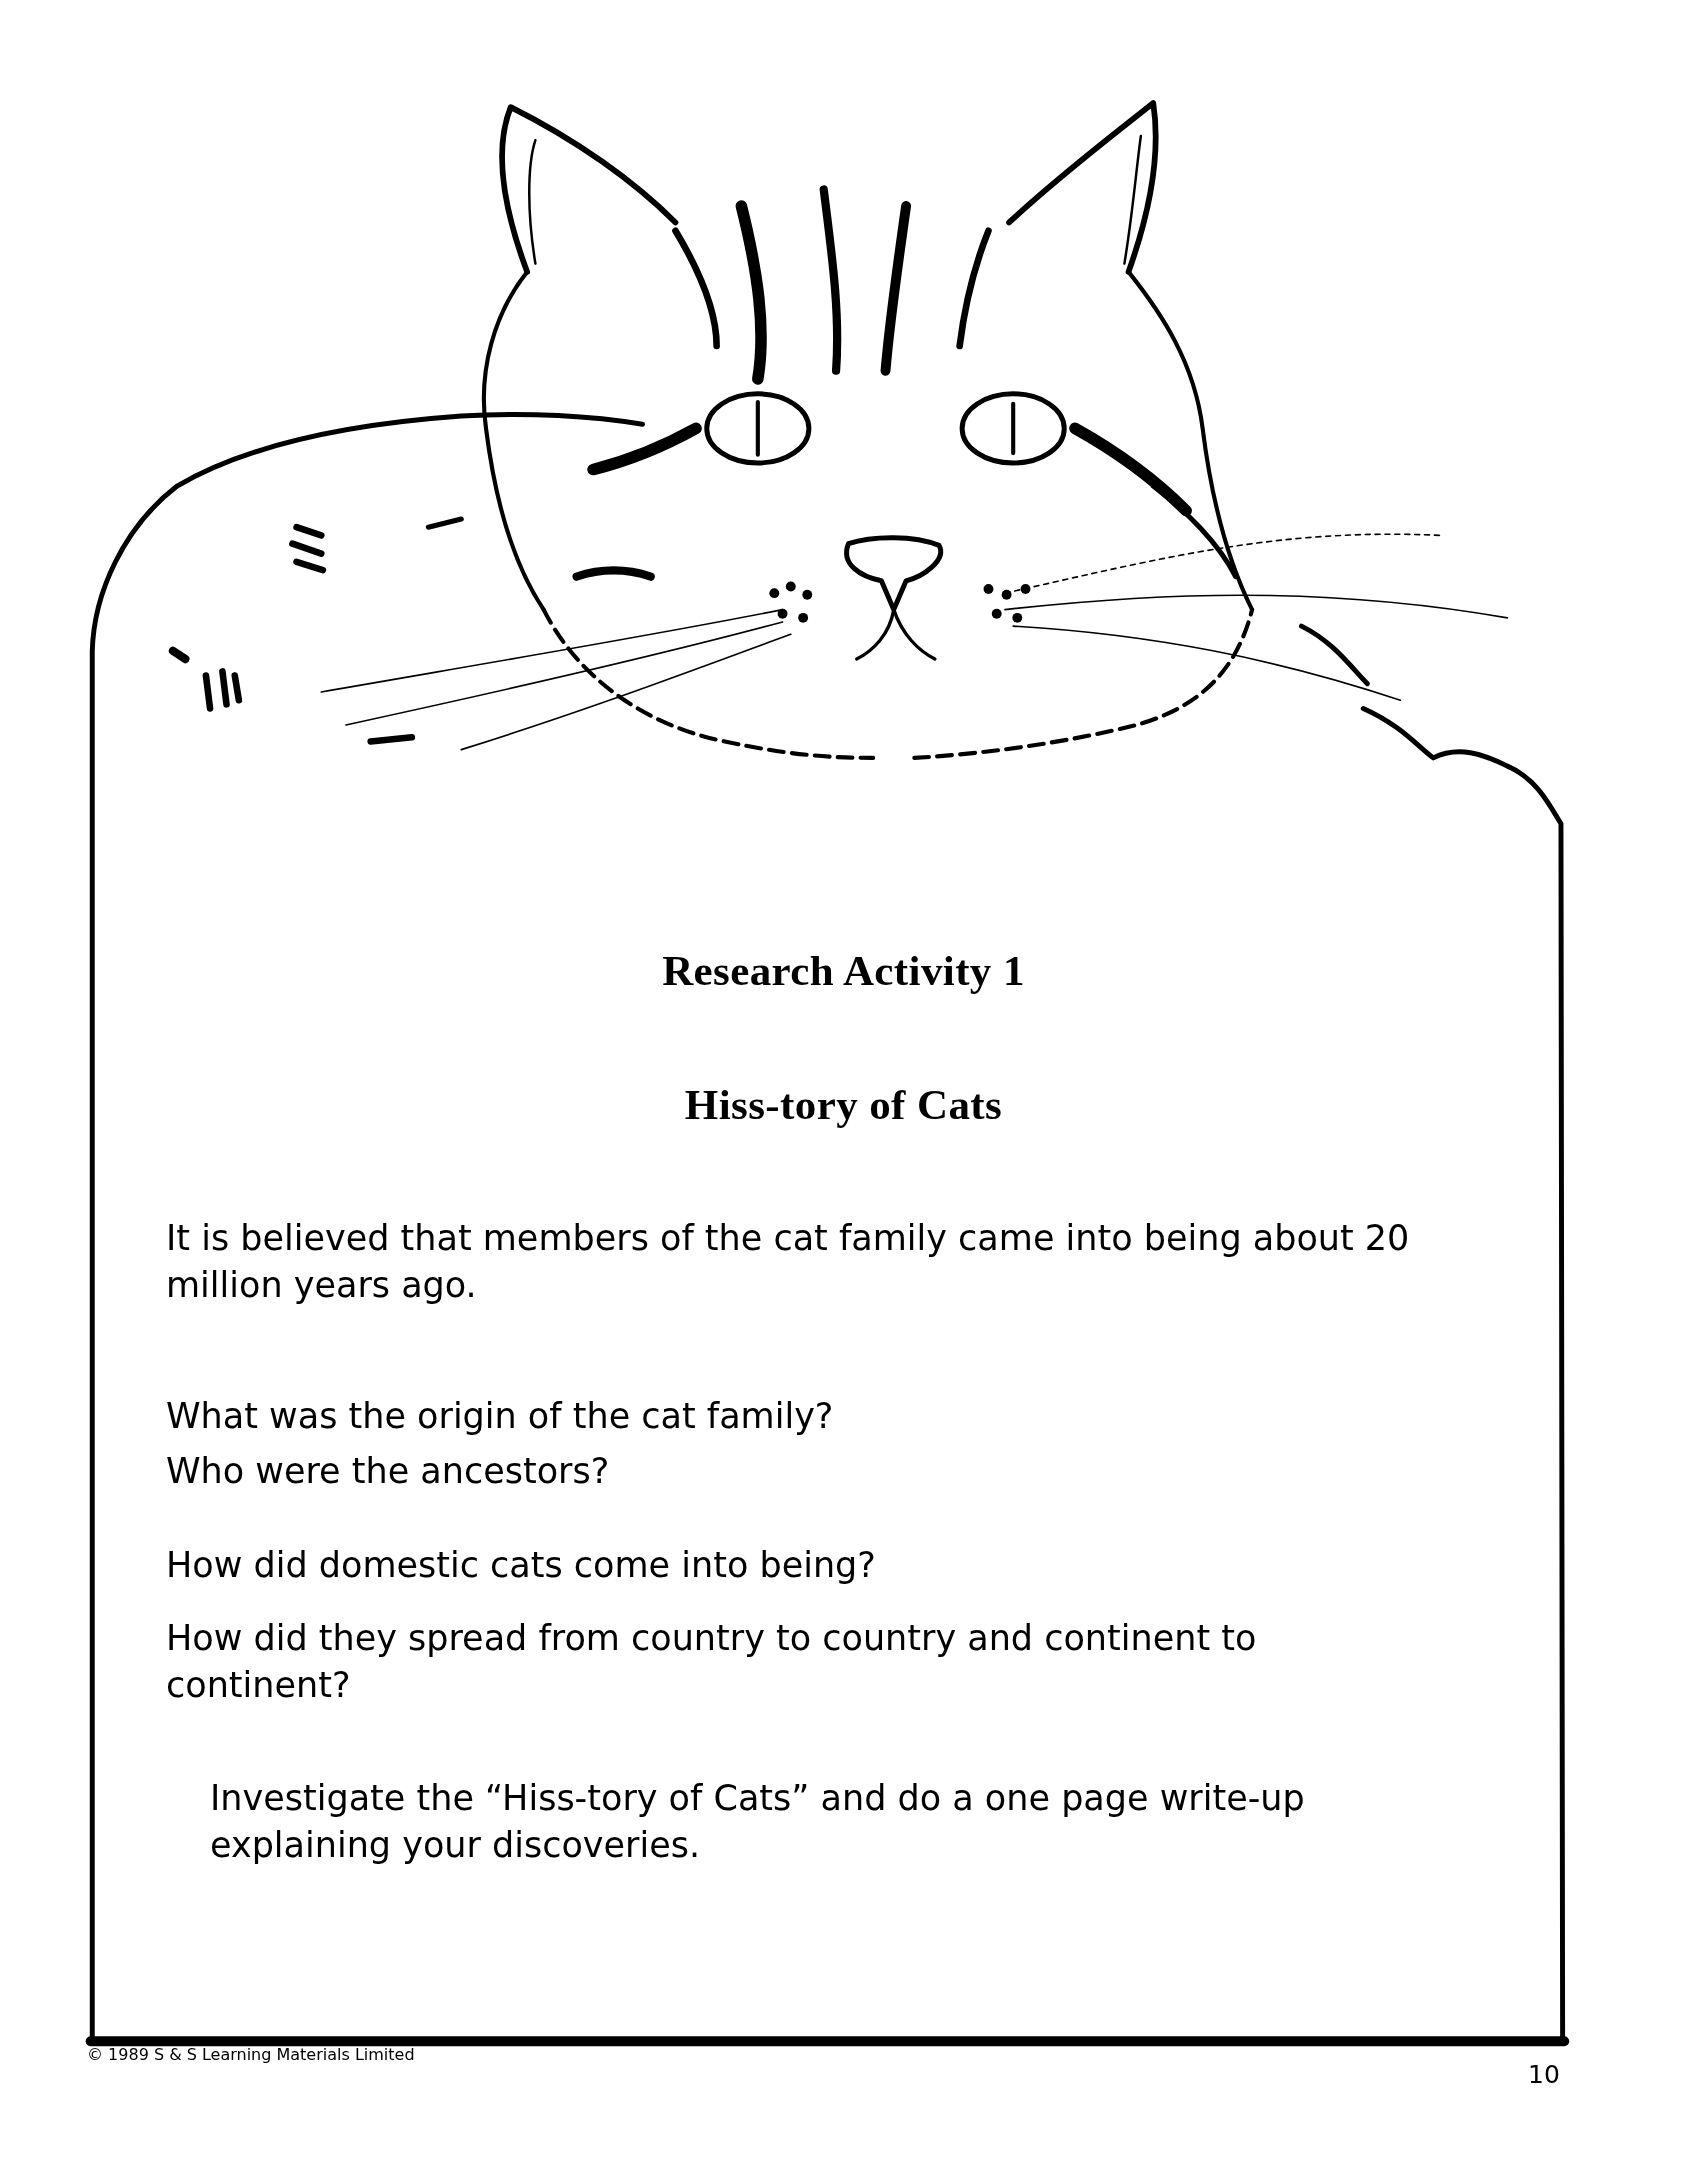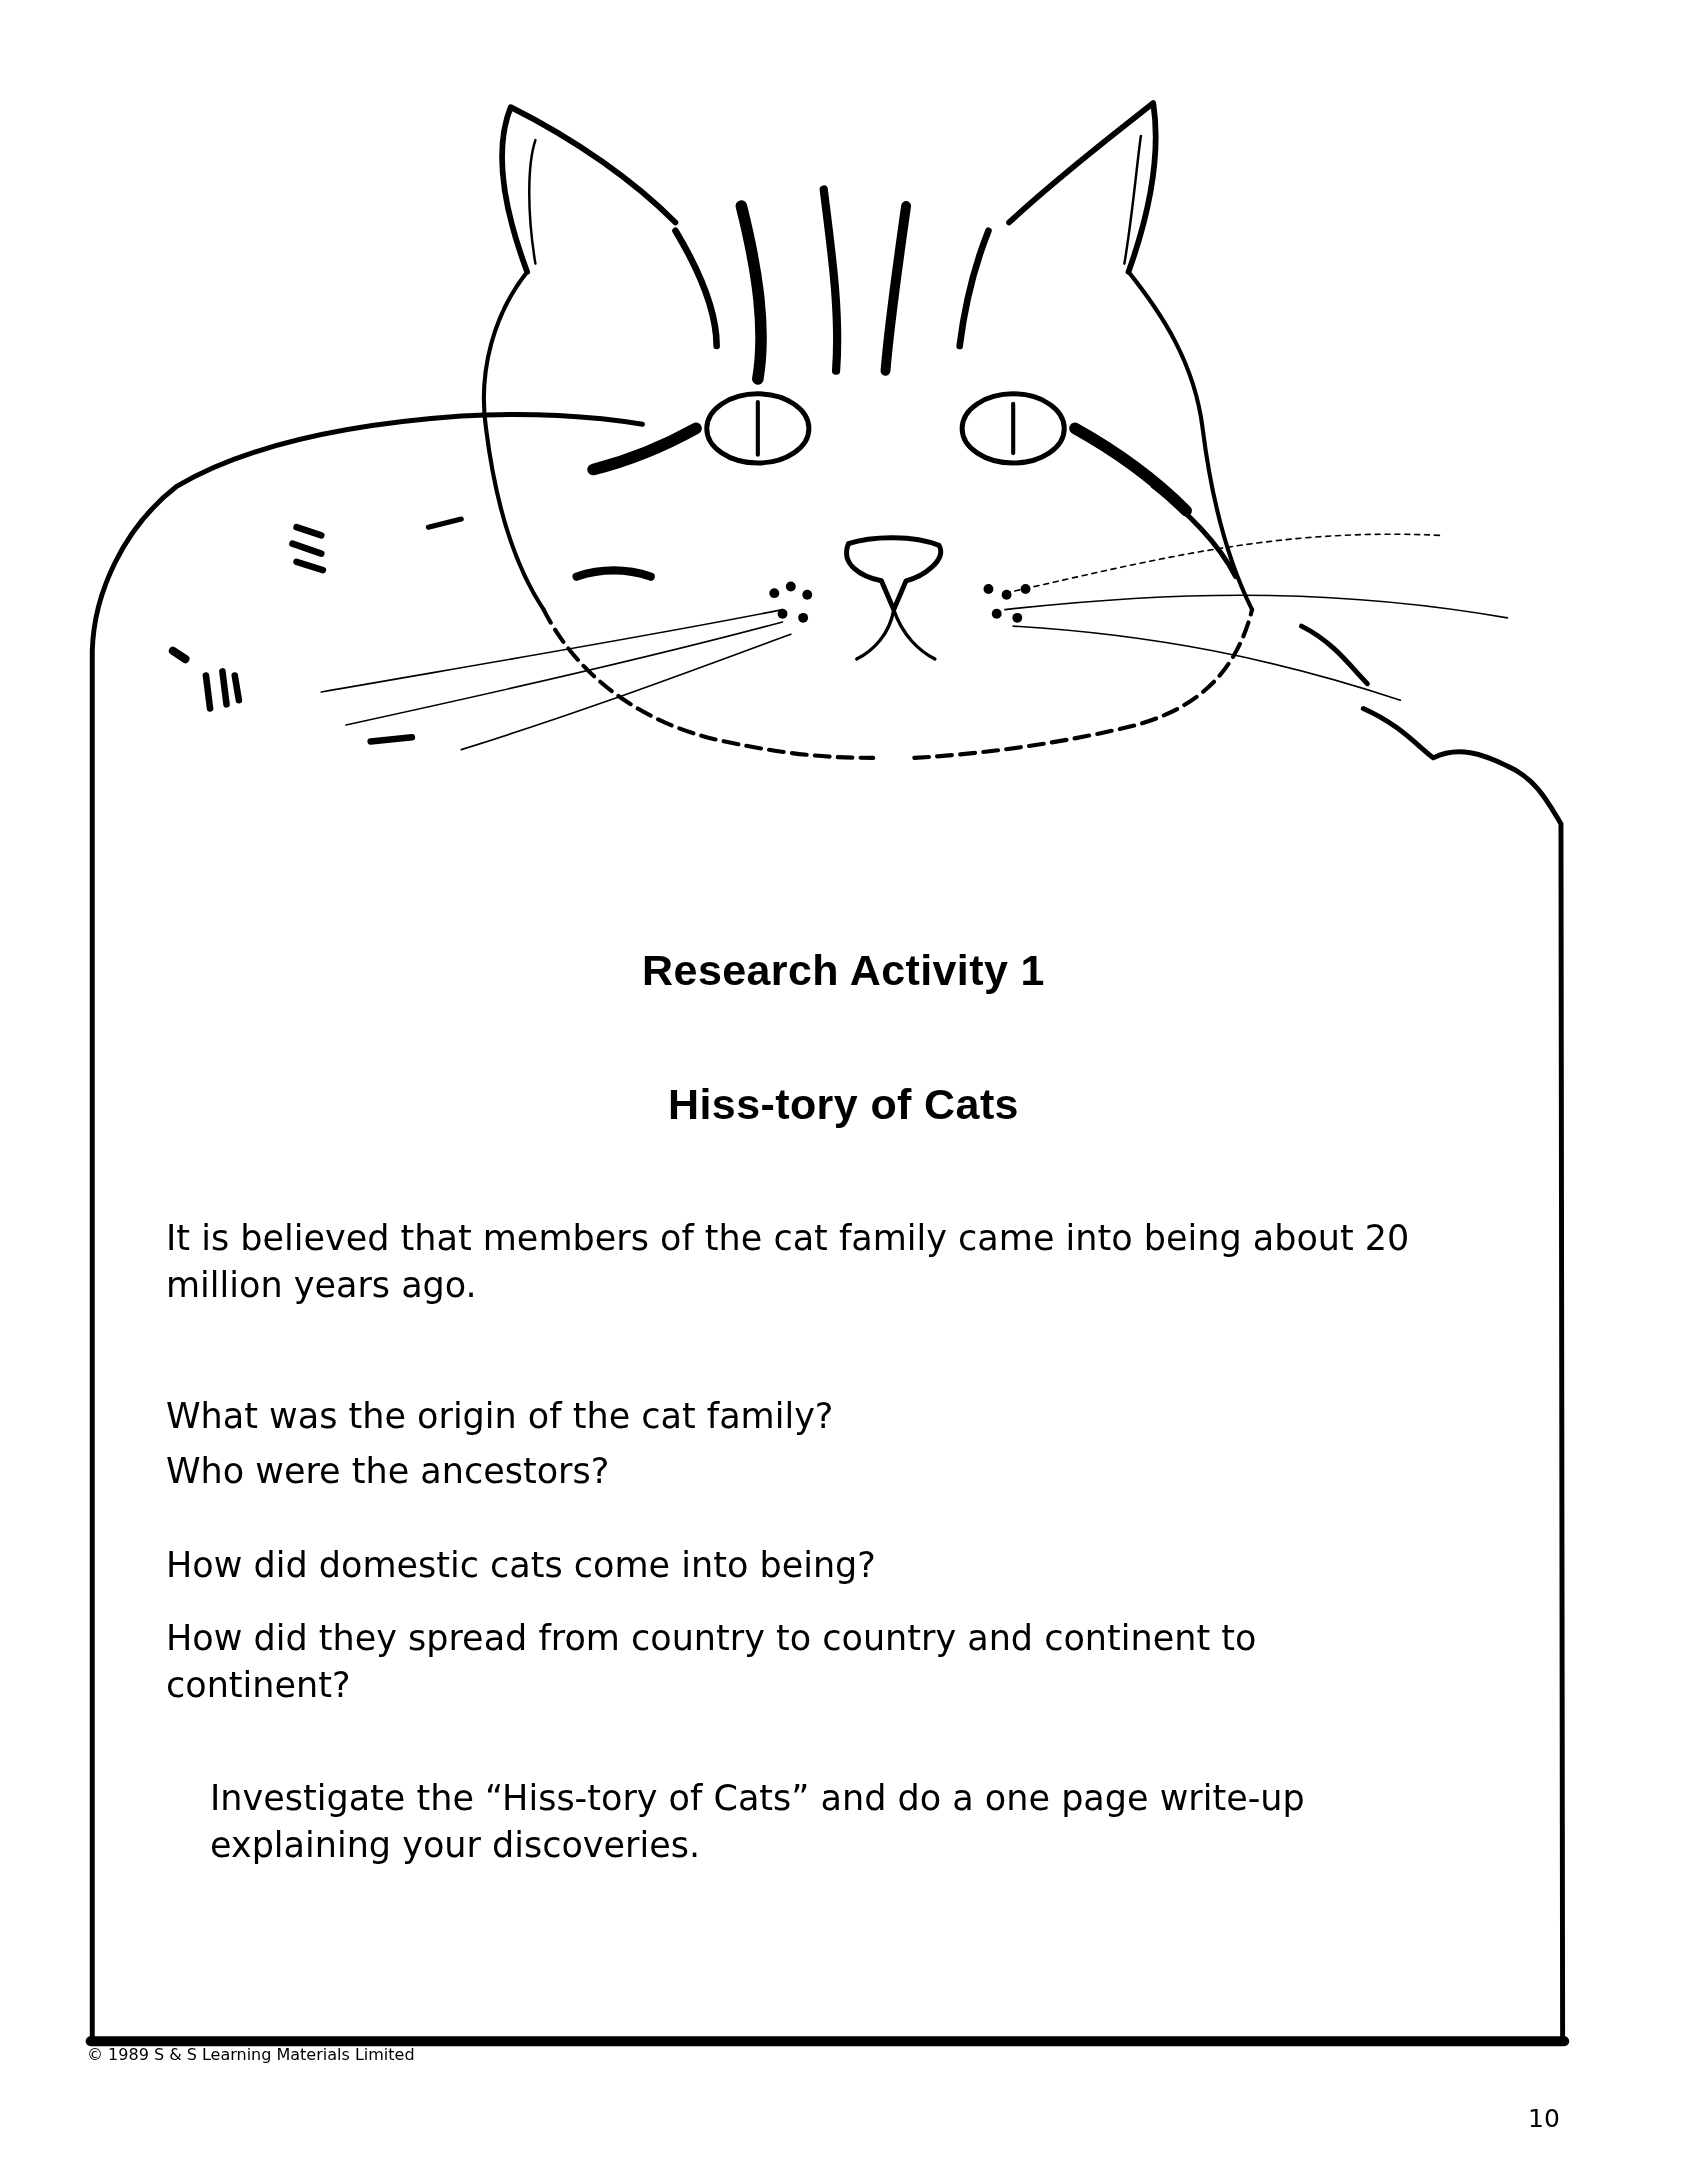--- a/index.html
+++ b/index.html
@@ -1,29 +1,29 @@
 <!DOCTYPE html>
 <html style="font-size:13px"><head>
 <meta charset="utf-8">
 <style>
   html, body { margin: 0; padding: 0; background: #ffffff; }
   body { width: 1687px; height: 2183px; position: relative; overflow: hidden;
          font-family: "DejaVu Sans", sans-serif; color: #000; }
   .frame-svg { position: absolute; left: 0; top: 0; width: 1687px; height: 2183px; }
   .title { position: absolute; left: 0; width: 1687px; text-align: center;
-           font-family: Liberation Sans, sans-serif; font-weight: bold; font-size: 43px; letter-spacing: 0.4px; }
+           font-family: Liberation Serif, serif; font-weight: bold; font-size: 43px; letter-spacing: 0.4px; }
   .title.t1 { top: 946px; }
   .title.t2 { top: 1080px; }
   .body-text { position: absolute; left: 166px; width: 1351px;
                font-family: "DejaVu Sans", sans-serif; font-size: 35px; line-height: 47px; }
   .p { position: absolute; left: 0; width: 1351px; margin: 0; }
   .footer-left { position: absolute; left: 87px; top: 2045px; font-size: 16px;
                  font-family: "DejaVu Sans", sans-serif; }
   .footer-right { position: absolute; left: 1528px; top: 2060px; font-size: 25px;
-                  font-family: "DejaVu Sans", sans-serif; margin-top: 44px; }
+                  font-family: "DejaVu Sans", sans-serif; }
 </style>
 </head>
 <body>
 
 <svg class="frame-svg" viewBox="0 0 2048 2650" xmlns="http://www.w3.org/2000/svg">
 
   <g fill="none" stroke="#000" stroke-linecap="round" stroke-linejoin="round">
     <path d="M112 2475 L112 790 C114 720 150 640 215 590 C300 540 420 515 560 505 C640 500 720 505 780 515" stroke-width="6"></path>
     <path d="M1655 860 C1700 880 1720 905 1740 920 C1770 905 1800 915 1830 930 C1865 945 1880 975 1895 1000 L1897 2475" stroke-width="6"></path>
     <path d="M110 2478 L1899 2478" stroke-width="12"></path>

